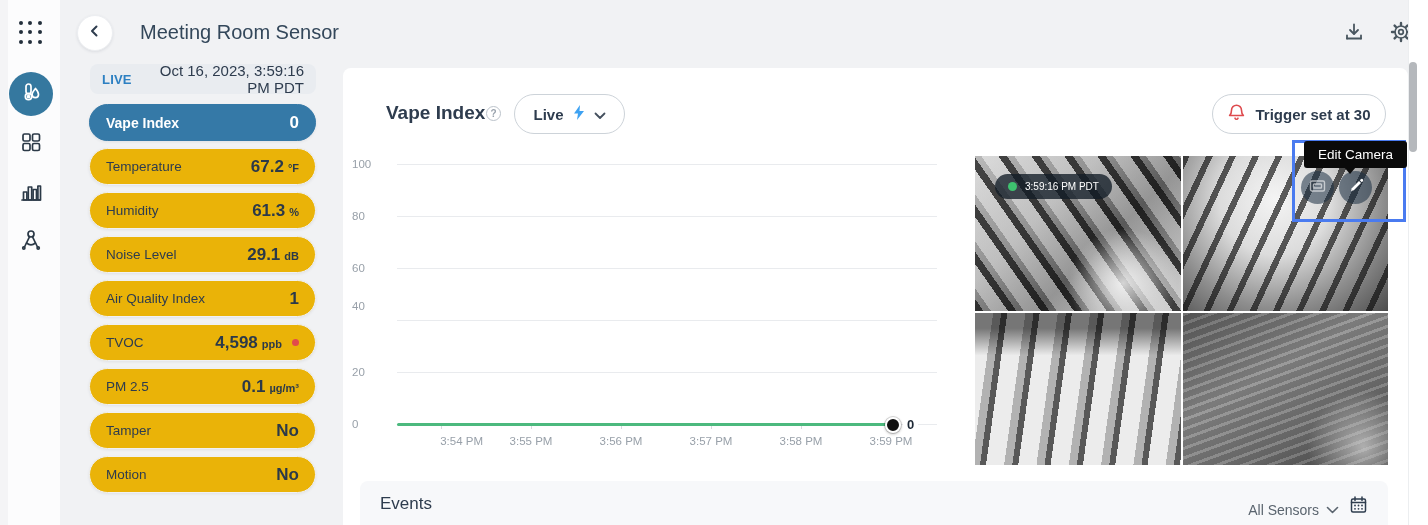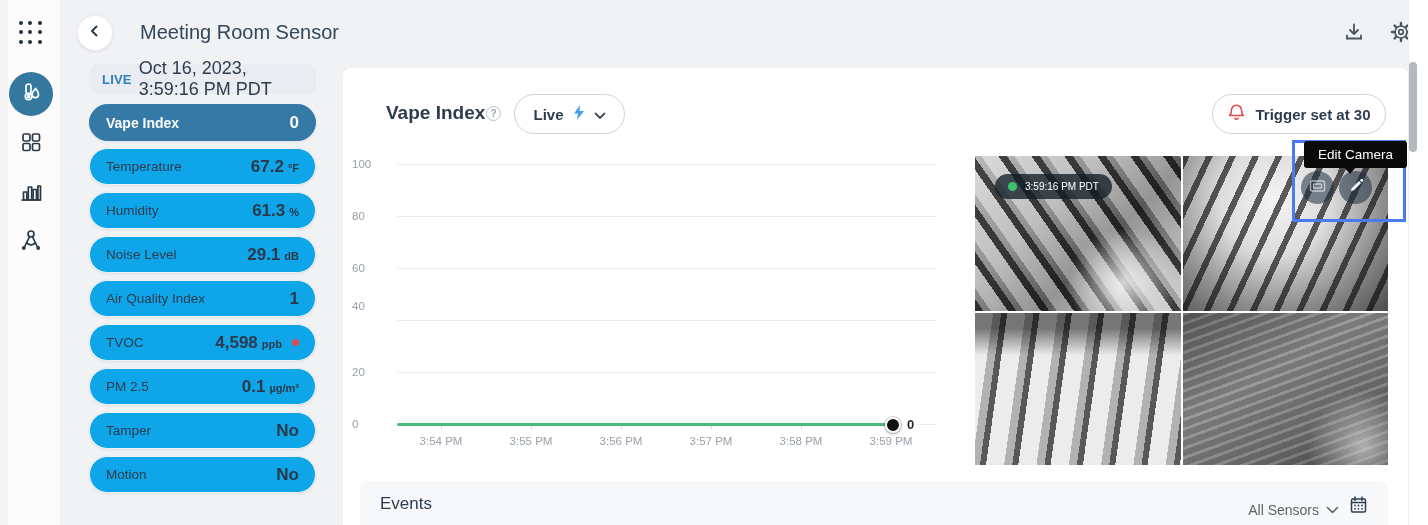--- a/index.html
+++ b/index.html
@@ -17,22 +17,22 @@
   .icon-stroke { stroke:#2b3947; fill:none; stroke-width:1.7; stroke-linecap:round; stroke-linejoin:round; }
 
   
   .back-btn { left:77px; top:15px; width:36px; height:36px; border-radius:50%; background:#fff; border:1px solid #eceef1; box-shadow:0 1px 3px rgba(40,50,70,.10); display:flex; align-items:center; justify-content:center; cursor:pointer; }
   .page-title { left:140px; top:21px; font-size:20px; font-weight:500; color:#33475a; }
   .hdr-icon { top:22px; width:24px; height:24px; cursor:pointer; display:flex; align-items:center; justify-content:center; }
 
   
   .live-bar { left:90px; top:64px; width:226px; height:30px; background:#e9ecf0; border-radius:8px; display:flex; align-items:center; padding:0 12px; gap:7px; }
   .live-badge { color:#2d80c2; font-weight:800; font-size:13px; letter-spacing:.2px; }
-  .live-ts { color:#2e3c4e; font-size:18px; }
-  .srow { left:89px; width:227px; height:37px; background:#0ea5e9; border:1px solid #f0f1f3; border-radius:19px; box-shadow:0 1px 3px rgba(30,40,60,.08); display:flex; align-items:center; padding:0 16px; cursor:pointer; }
+  .live-ts { color:#2e3c4e; font-size:15px;text-align:right; }
+  .srow { left:89px; width:227px; height:37px; background:#eab308; border:1px solid #f0f1f3; border-radius:19px; box-shadow:0 1px 3px rgba(30,40,60,.08); display:flex; align-items:center; padding:0 16px; cursor:pointer; }
   .srow .lbl { font-size:13.5px; color:#2e3c4e; }
   .srow .val { margin-left:auto; font-size:17px; font-weight:700; color:#2b3949; display:flex; align-items:baseline; gap:4px; }
   .srow .unit { font-size:11px; font-weight:600; }
   .srow-sel { background:#3579a7; border-color:#3579a7; }
   .srow-sel .lbl { color:#fff; font-weight:700; font-size:14px; }
   .srow-sel .val { color:#fff; }
   .alert-dot { width:7px; height:7px; border-radius:50%; background:#e14b4b; margin-left:6px; align-self:center; }
 
   
   .card { left:343px; top:68px; width:1065px; height:470px; background:#fff; border-radius:8px; }
@@ -295,21 +295,21 @@
   <div class="abs ylab" style="top:366px;">20</div>
   <div class="abs ylab" style="top:418px;">0</div>
 
   <div class="abs tickmark" style="left:441px;"></div>
   <div class="abs tickmark" style="left:531px;"></div>
   <div class="abs tickmark" style="left:621px;"></div>
   <div class="abs tickmark" style="left:711px;"></div>
   <div class="abs tickmark" style="left:801px;"></div>
   <div class="abs tickmark" style="left:891px;"></div>
 
-  <div class="abs xlab" style="left:411px;">3:54 PM</div>
+  <div class="abs xlab" style="left:423px;text-align:right;">3:54 PM</div>
   <div class="abs xlab" style="left:501px;">3:55 PM</div>
   <div class="abs xlab" style="left:591px;">3:56 PM</div>
   <div class="abs xlab" style="left:681px;">3:57 PM</div>
   <div class="abs xlab" style="left:771px;">3:58 PM</div>
   <div class="abs xlab" style="left:861px;">3:59 PM</div>
 
   <div class="abs series-line"></div>
   <div class="abs marker-val">0</div>
   <div class="abs marker"></div>
 

